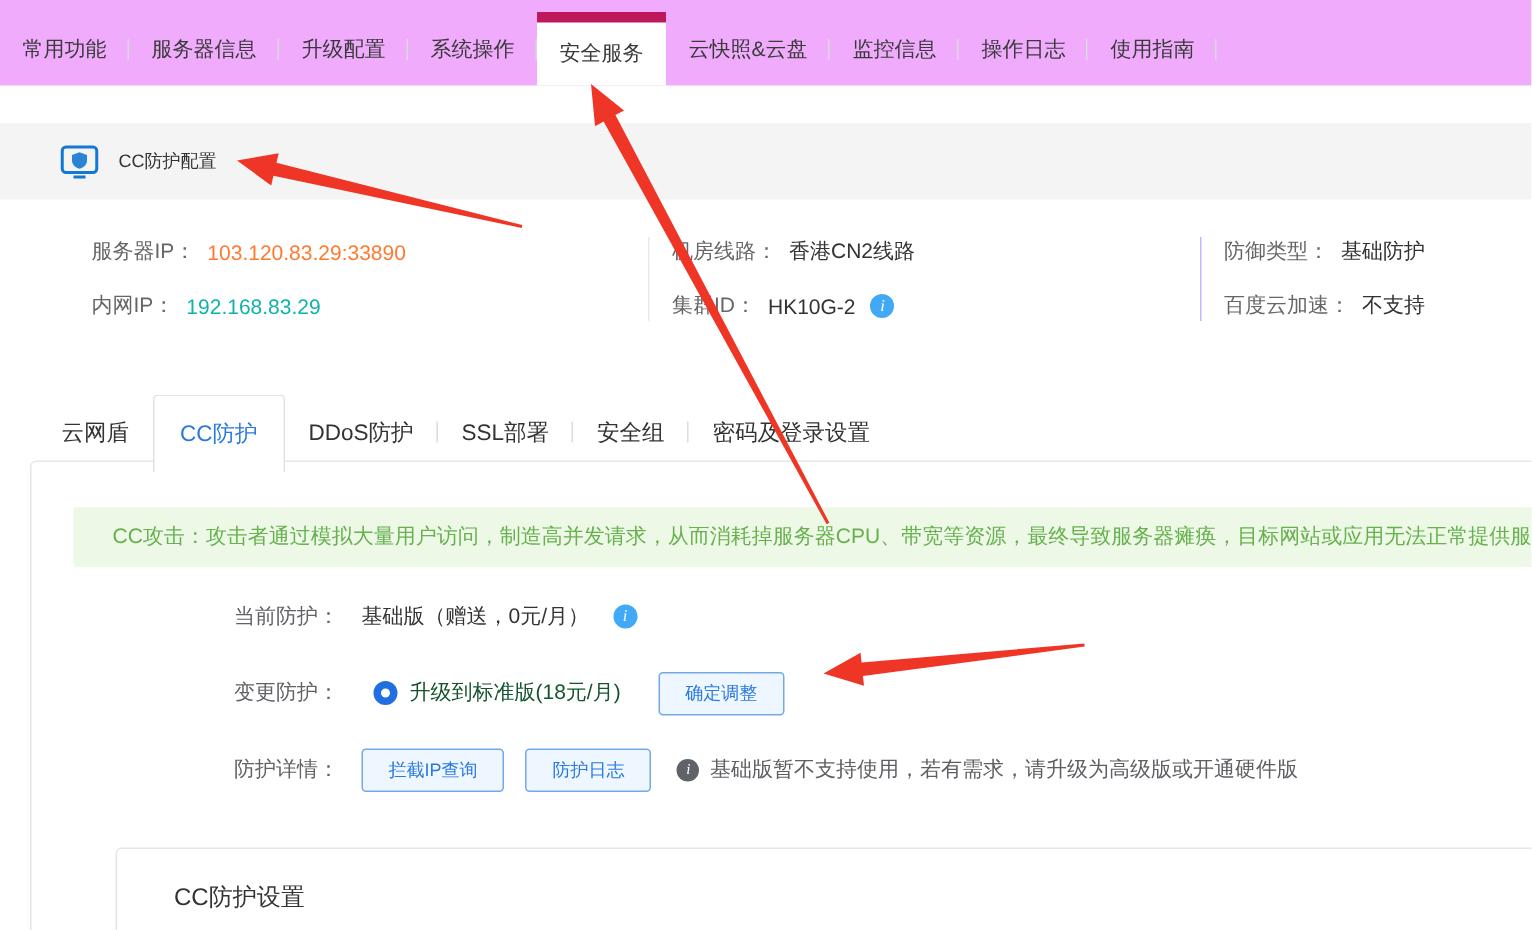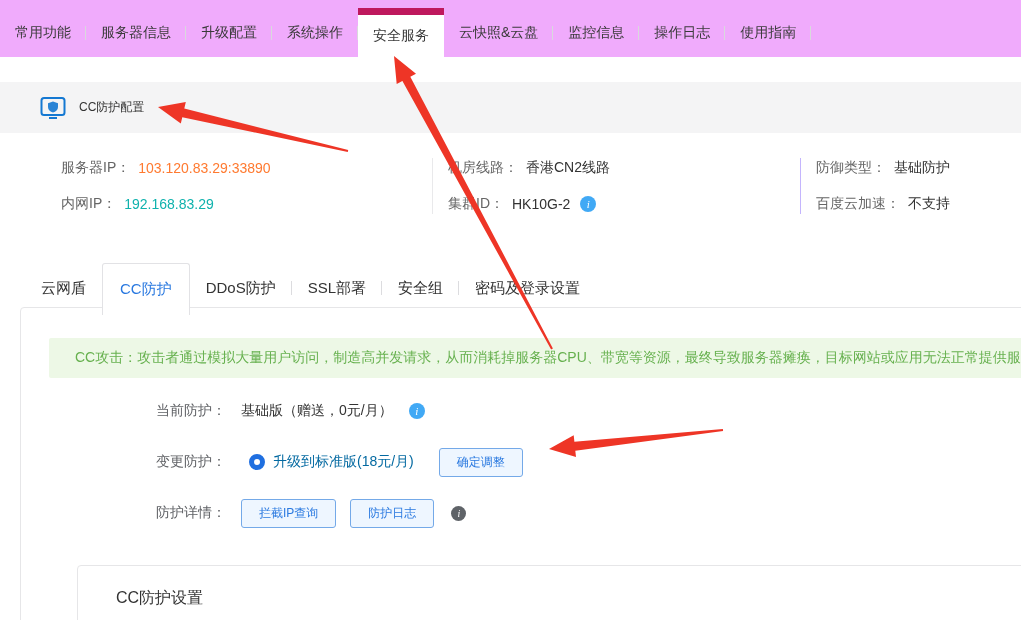--- a/index.html
+++ b/index.html
@@ -48,21 +48,21 @@
   
   .panel { position:relative; z-index:1; margin-left:20px; margin-right:-40px; border:1px solid #e6e6e8;
     border-radius:4px 0 0 0; padding:30px 0 0 28px; min-height:330px; background:#fff; }
   .banner { background:#edf8e6; color:#67b14f; font-size:14px; padding:11px 0 11px 26px;
     border-radius:2px; white-space:nowrap; overflow:hidden; }
   .form-rows { margin-left:107px; margin-top:18px; }
   .form-row { display:flex; align-items:center; min-height:30px; margin-bottom:21px; font-size:14px; }
   .row-label { width:85px; color:#606266; flex:none; }
   .radio { width:16px; height:16px; border-radius:50%; border:5px solid #1f6fe0; background:#fff;
     margin:0 8px 0 8px; cursor:pointer; flex:none; }
-  .blue-text { color:#0369a1; }
+  .blue-text { color:#14532d; }
   .btn { display:inline-flex; align-items:center; justify-content:center; background:#eef6ff;
     border:1px solid #74a9e8; color:#2a79e0; font-size:12px; border-radius:3px; height:29px;
     padding:0 17px; cursor:pointer; white-space:nowrap; }
   .btn + .btn { margin-left:14px; }
   .confirm-btn { margin-left:25px; }
   .note-icon { display:inline-flex; width:15px; height:15px; border-radius:50%; background:#5f6368;
     color:#fff; font-size:10px; font-style:italic; font-family:"Liberation Serif",serif;
     align-items:center; justify-content:center; margin:0 7px 0 17px; flex:none; }
   .note-text { color:#5c5f63; white-space:nowrap; }
 
@@ -158,20 +158,21 @@
       <span class="radio"></span>
       <span class="blue-text">升级到标准版(18元/月)</span>
       <button class="btn confirm-btn">确定调整</button>
     </div>
 
     <div class="form-row">
       <span class="row-label">防护详情：</span>
       <button class="btn">拦截IP查询</button>
       <button class="btn">防护日志</button>
       <span class="note-icon">i</span>
+      <span class="note-text">基础版暂不支持使用，若有需求，请升级为高级版或开通硬件版</span>
     </div>
   </div>
 
   <div class="settings-box">
     <div class="settings-head">CC防护设置</div>
   </div>
 </div>
 
 <svg id="annotations" viewBox="0 0 1021 620">
     <polygon points="552.9,348.5 410.3,76.7 416.0,73.7 394.0,56.0 396.7,84.1 402.4,81.0 551.1,349.5" fill="#ee3526"></polygon>

